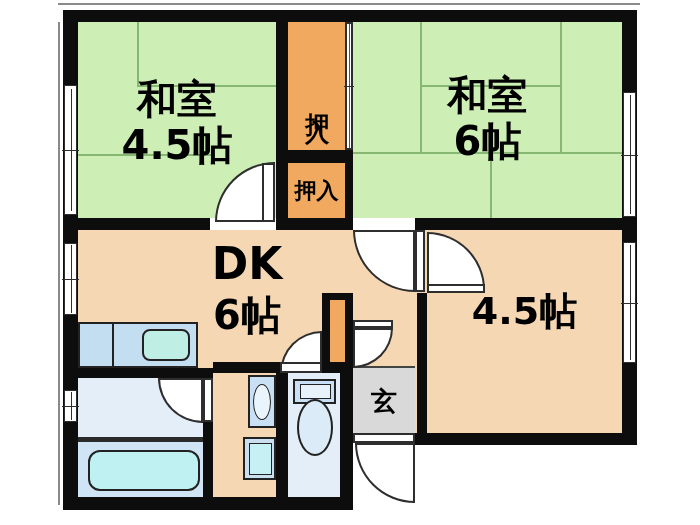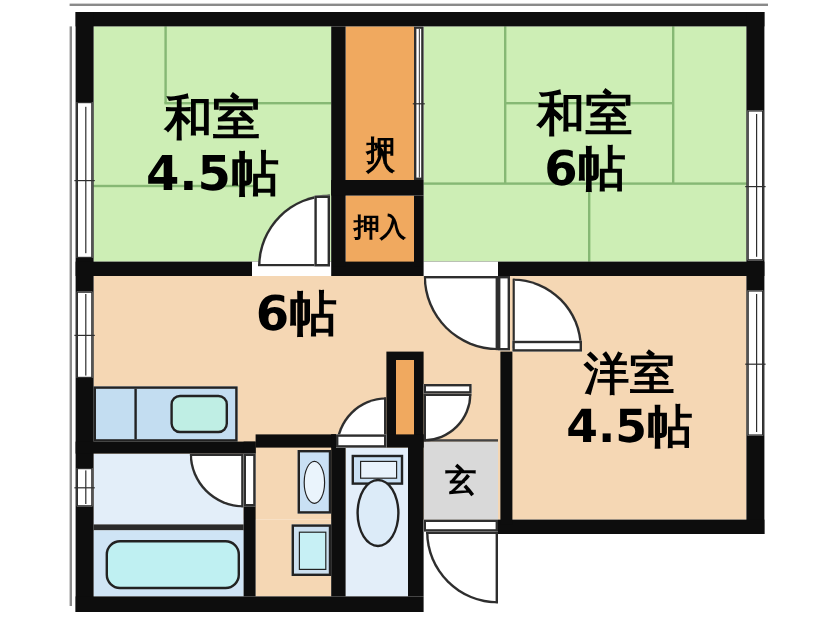--- a/index.html
+++ b/index.html
@@ -145,24 +145,24 @@
 
   <div class="lbl" style="left:78px;top:76px;width:198px;font-size:40px;">
     <div>和室</div>
     <div>4.5帖</div>
   </div>
   <div class="lbl" style="left:353px;top:72px;width:269px;font-size:40px;">
     <div>和室</div>
     <div>6帖</div>
   </div>
   <div class="lbl" style="left:147px;top:238px;width:200px;font-size:44px;line-height:1.2;">
+    <div>DK</div>
     <div style="font-size:40px;">6帖</div>
   </div>
   <div class="lbl" style="left:427px;top:290px;width:195px;font-size:38px;">
-    <div>洋室</div>
     <div>4.5帖</div>
   </div>
   <div class="lbl" style="left:353px;top:387px;width:62px;font-size:26px;">
     <div>玄</div>
   </div>
   <div class="lbl vtext" style="left:288px;top:52px;width:57px;height:96px;font-size:24px;display:flex;align-items:center;justify-content:center;">
     <div>押入</div>
   </div>
   <div class="lbl" style="left:288px;top:178px;width:57px;font-size:22px;">
     <div>押入</div>

